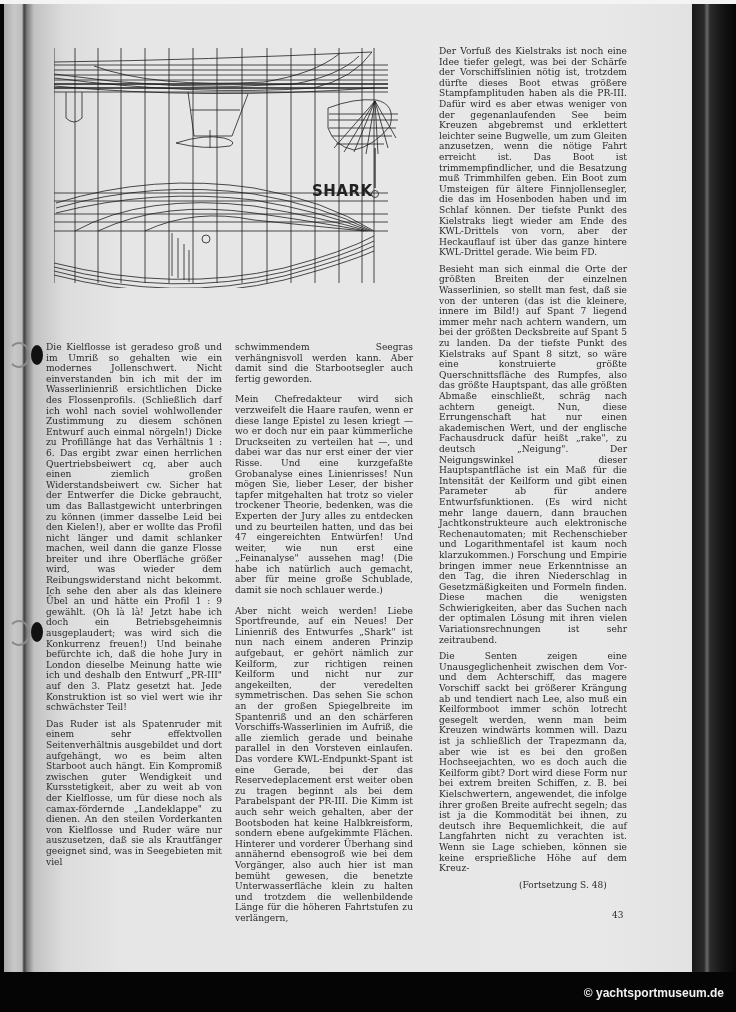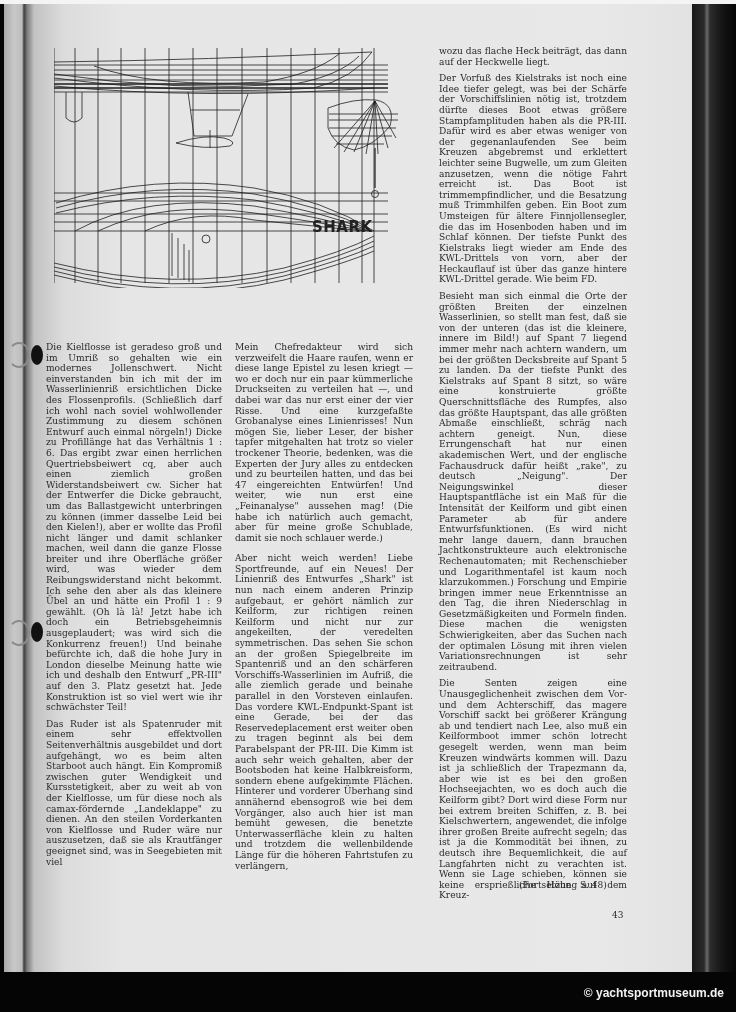--- a/index.html
+++ b/index.html
@@ -4,21 +4,21 @@
 <style>
   html,body{margin:0;padding:0;}
   body{width:736px;height:1012px;background:#050505;position:relative;overflow:hidden;font-family:"DejaVu Serif","Liberation Serif",serif;}
   .topstrip{position:absolute;left:0;top:0;width:736px;height:4px;background:#f4f4f4;}
   .page{position:absolute;left:4px;top:4px;width:688px;height:968px;
     background:linear-gradient(90deg,#a9a9a9 0px,#c8c8c8 10px,#bdbdbd 18px,#3d3d3d 20px,#7a7a7a 23px,#c2c2c2 30px,#dcdcdc 60px,#e6e6e6 120px,#e8e8e8 600px,#e2e2e2 688px);}
   .binding{position:absolute;left:692px;top:4px;width:44px;height:968px;background:linear-gradient(90deg,#1a1a1a 0,#2a2a2a 12px,#6a6a6a 15px,#2c2c2c 18px,#151515 30px,#050505 44px);}
   .hole{position:absolute;width:12px;height:20px;border-radius:50%;background:#111;}
   .ring{position:absolute;width:18px;height:22px;border-radius:50%;border:2px solid #8a8a8a;border-left-color:transparent;}
   .drawing{position:absolute;left:54px;top:48px;width:346px;height:240px;}
-  .title-shark{position:absolute;left:258px;top:134px;font-family:"DejaVu Sans","Liberation Sans",sans-serif;font-weight:bold;font-size:15px;color:#222;letter-spacing:0.5px;margin-top:36px;}
+  .title-shark{position:absolute;left:258px;top:134px;font-family:"DejaVu Sans","Liberation Sans",sans-serif;font-weight:bold;font-size:15px;color:#222;letter-spacing:0.5px;}
   .col{position:absolute;font-size:9.1px;line-height:10.6px;color:#2a2a2a;text-align:justify;hyphens:manual;}
   .col p{margin:0 0 6px 0;}
   #col1{left:46px;top:342px;width:176px;}
   #col2{left:235px;top:342px;width:178px;}
   #col3{left:439px;top:46px;width:188px;}
   .cont{position:absolute;left:519px;top:880px;font-size:9px;color:#2a2a2a;}
   .pagenum{position:absolute;left:612px;top:910px;font-size:9px;font-weight:normal;color:#2a2a2a;}
   .copyright{position:absolute;right:12px;top:986px;font-family:Liberation Sans, sans-serif;font-size:12px;font-weight:bold;color:#f2f2f2;}
 </style>
 </head>
@@ -105,26 +105,26 @@
   </svg>
   <div class="title-shark">SHARK</div>
 </div>
 
 <div id="col1" class="col">
   <p>Die Kielflosse ist geradeso groß und im Umriß so gehalten wie ein modernes Jollenschwert. Nicht einverstanden bin ich mit der im Wasserlinienriß ersichtlichen Dicke des Flossenprofils. (Schließlich darf ich wohl nach soviel wohlwollender Zustimmung zu diesem schönen Entwurf auch einmal nörgeln!) Dicke zu Profillänge hat das Verhältnis 1 : 6. Das ergibt zwar einen herrlichen Quertriebsbeiwert cq, aber auch einen ziemlich großen Widerstandsbeiwert cw. Sicher hat der Entwerfer die Dicke gebraucht, um das Ballastgewicht unterbringen zu können (immer dasselbe Leid bei den Kielen!), aber er wollte das Profil nicht länger und damit schlanker machen, weil dann die ganze Flosse breiter und ihre Oberfläche größer wird, was wieder dem Reibungswiderstand nicht bekommt. Ich sehe den aber als das kleinere Übel an und hätte ein Profil 1 : 9 gewählt. (Oh là là! Jetzt habe ich doch ein Betriebsgeheimnis ausgeplaudert; was wird sich die Konkurrenz freuen!) Und beinahe befürchte ich, daß die hohe Jury in London dieselbe Meinung hatte wie ich und deshalb den Entwurf „PR-III" auf den 3. Platz gesetzt hat. Jede Konstruktion ist so viel wert wie ihr schwächster Teil!</p>
   <p>Das Ruder ist als Spatenruder mit einem sehr effektvollen Seitenverhältnis ausgebildet und dort aufgehängt, wo es beim alten Starboot auch hängt. Ein Kompromiß zwischen guter Wendigkeit und Kursstetigkeit, aber zu weit ab von der Kielflosse, um für diese noch als camax-fördernde „Landeklappe" zu dienen. An den steilen Vorderkanten von Kielflosse und Ruder wäre nur auszusetzen, daß sie als Krautfänger geeignet sind, was in Seegebieten mit viel</p>
 </div>
 
 <div id="col2" class="col">
+  <p style="margin-bottom:10px">schwimmendem Seegras verhängnisvoll werden kann. Aber damit sind die Starbootsegler auch fertig geworden.</p>
   <p style="margin-bottom:10px">Mein Chefredakteur wird sich verzweifelt die Haare raufen, wenn er diese lange Epistel zu lesen kriegt — wo er doch nur ein paar kümmerliche Druckseiten zu verteilen hat —, und dabei war das nur erst einer der vier Risse. Und eine kurzgefaßte Grobanalyse eines Linienrisses! Nun mögen Sie, lieber Leser, der bisher tapfer mitgehalten hat trotz so vieler trockener Theorie, bedenken, was die Experten der Jury alles zu entdecken und zu beurteilen hatten, und das bei 47 eingereichten Entwürfen! Und weiter, wie nun erst eine „Feinanalyse" aussehen mag! (Die habe ich natürlich auch gemacht, aber für meine große Schublade, damit sie noch schlauer werde.)</p>
   <p>Aber nicht weich werden! Liebe Sportfreunde, auf ein Neues! Der Linienriß des Entwurfes „Shark" ist nun nach einem anderen Prinzip aufgebaut, er gehört nämlich zur Keilform, zur richtigen reinen Keilform und nicht nur zur angekeilten, der veredelten symmetrischen. Das sehen Sie schon an der großen Spiegelbreite im Spantenriß und an den schärferen Vorschiffs-Wasserlinien im Aufriß, die alle ziemlich gerade und beinahe parallel in den Vorsteven einlaufen. Das vordere KWL-Endpunkt-Spant ist eine Gerade, bei der das Reservedeplacement erst weiter oben zu tragen beginnt als bei dem Parabelspant der PR-III. Die Kimm ist auch sehr weich gehalten, aber der Bootsboden hat keine Halbkreisform, sondern ebene aufgekimmte Flächen. Hinterer und vorderer Überhang sind annähernd ebensogroß wie bei dem Vorgänger, also auch hier ist man bemüht gewesen, die benetzte Unterwasserfläche klein zu halten und trotzdem die wellenbildende Länge für die höheren Fahrtstufen zu verlängern,</p>
 </div>
 
 <div id="col3" class="col">
-  <p>wozu das flache Heck beiträgt, das dann auf der Heckwelle liegt.</p>
   <p>Der Vorfuß des Kielstraks ist noch eine Idee tiefer gelegt, was bei der Schärfe der Vorschiffslinien nötig ist, trotzdem dürfte dieses Boot etwas größere Stampfamplituden haben als die PR-III. Dafür wird es aber etwas weniger von der gegenanlaufenden See beim Kreuzen abgebremst und erklettert leichter seine Bugwelle, um zum Gleiten anzusetzen, wenn die nötige Fahrt erreicht ist. Das Boot ist trimmempfindlicher, und die Besatzung muß Trimmhilfen geben. Ein Boot zum Umsteigen für ältere Finnjollensegler, die das im Hosenboden haben und im Schlaf können. Der tiefste Punkt des Kielstraks liegt wieder am Ende des KWL-Drittels von vorn, aber der Heckauflauf ist über das ganze hintere KWL-Drittel gerade. Wie beim FD.</p>
   <p>Besieht man sich einmal die Orte der größten Breiten der einzelnen Wasserlinien, so stellt man fest, daß sie von der unteren (das ist die kleinere, innere im Bild!) auf Spant 7 liegend immer mehr nach achtern wandern, um bei der größten Decksbreite auf Spant 5 zu landen. Da der tiefste Punkt des Kielstraks auf Spant 8 sitzt, so wäre eine konstruierte größte Querschnittsfläche des Rumpfes, also das größte Hauptspant, das alle größten Abmaße einschließt, schräg nach achtern geneigt. Nun, diese Errungenschaft hat nur einen akademischen Wert, und der englische Fachausdruck dafür heißt „rake", zu deutsch „Neigung". Der Neigungswinkel dieser Hauptspantfläche ist ein Maß für die Intensität der Keilform und gibt einen Parameter ab für andere Entwurfsfunktionen. (Es wird nicht mehr lange dauern, dann brauchen Jachtkonstrukteure auch elektronische Rechenautomaten; mit Rechenschieber und Logarithmentafel ist kaum noch klarzukommen.) Forschung und Empirie bringen immer neue Erkenntnisse an den Tag, die ihren Niederschlag in Gesetzmäßigkeiten und Formeln finden. Diese machen die wenigsten Schwierigkeiten, aber das Suchen nach der optimalen Lösung mit ihren vielen Variationsrechnungen ist sehr zeitraubend.</p>
   <p>Die Senten zeigen eine Unausgeglichenheit zwischen dem Vor- und dem Achterschiff, das magere Vorschiff sackt bei größerer Krängung ab und tendiert nach Lee, also muß ein Keilformboot immer schön lotrecht gesegelt werden, wenn man beim Kreuzen windwärts kommen will. Dazu ist ja schließlich der Trapezmann da, aber wie ist es bei den großen Hochseejachten, wo es doch auch die Keilform gibt? Dort wird diese Form nur bei extrem breiten Schiffen, z. B. bei Kielschwertern, angewendet, die infolge ihrer großen Breite aufrecht segeln; das ist ja die Kommodität bei ihnen, zu deutsch ihre Bequemlichkeit, die auf Langfahrten nicht zu verachten ist. Wenn sie Lage schieben, können sie keine ersprießliche Höhe auf dem Kreuz-</p>
 </div>
 
 <div class="cont">(Fortsetzung S. 48)</div>
 <div class="pagenum">43</div>
 <div class="copyright">© yachtsportmuseum.de</div>
 
 </body></html>

